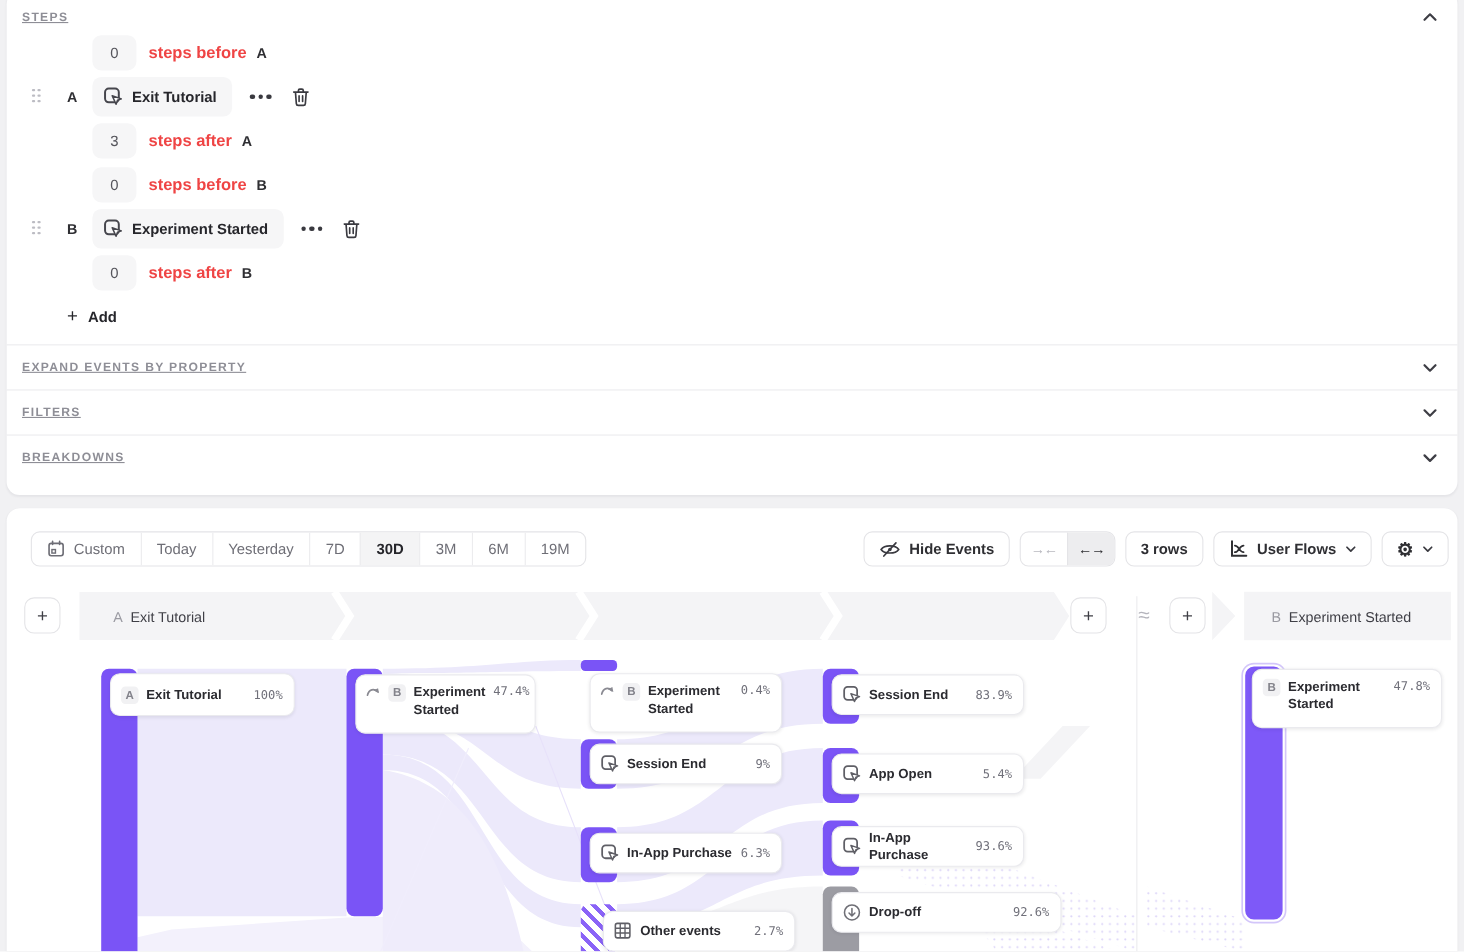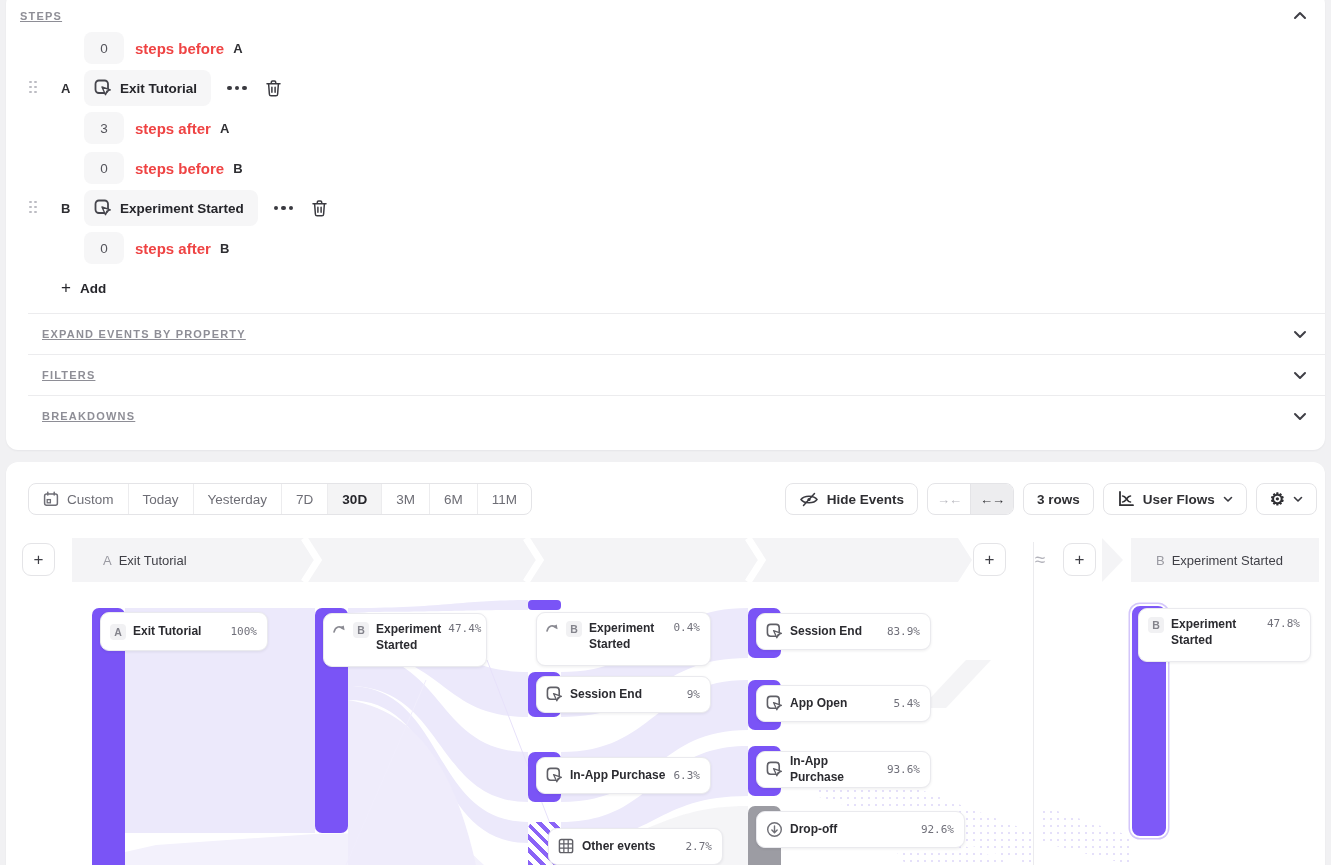--- a/index.html
+++ b/index.html
@@ -27,21 +27,21 @@
   .drag { display:grid; grid-template-columns:repeat(2,5px); grid-auto-rows:5px; }
   .drag i { width:2.5px; height:2.5px; border-radius:50%; background:#bcbcc3; }
   .menu-dots { margin-left:16px; display:flex; gap:3px; cursor:pointer; }
   .menu-dots i { width:4.5px; height:4.5px; border-radius:50%; background:#3a3a40; }
   .trash { margin-left:18px; cursor:pointer; display:flex; }
   .add-row { height:40px; display:flex; align-items:center; padding-left:55px; }
   .add-btn { display:flex; align-items:center; gap:9px; background:none; border:none; cursor:pointer;
              font-size:13.5px; font-weight:700; color:#26262b; font-family:inherit; }
   .add-plus { font-size:17px; font-weight:400; }
 
-  .collapse-sec { margin-top:5px;margin-left:22px; }
+  .collapse-sec { margin-top:5px; }
   .csec { height:41px; border-top:1px solid #ececee; display:flex; align-items:center;
           justify-content:space-between; padding:0 18px 0 14px; cursor:pointer; }
 
   
   .card-bottom { margin:12px 6px 0; height:403px; background:#fff; border-radius:12px 12px 0 0;
                  box-shadow:0 1px 2px rgba(20,20,40,.05); padding-top:21px; position:relative; overflow:hidden; }
 
   .toolbar { display:flex; justify-content:space-between; padding:0 8px 0 22px; height:32px; }
   .dategroup { display:flex; border:1px solid #e4e4e7; border-radius:8px; background:#fff; overflow:hidden; }
   .seg { display:flex; align-items:center; gap:8px; padding:0 14px; font-size:13.5px; color:#6e6e76;
@@ -257,21 +257,21 @@
       <span class="seg selected">
           <span>30D</span>
         </span>
       <span class="seg">
           <span>3M</span>
         </span>
       <span class="seg">
           <span>6M</span>
         </span>
       <span class="seg">
-          <span>11M</span>
+          <span>19M</span>
         </span>
     </div>
 
     <div class="tb-right">
       <button class="tbtn">
         <svg width="20" height="17" viewBox="0 0 20 17">
             <path d="M2 8.5 C5 4.2 15 4.2 18 8.5 C15 12.8 5 12.8 2 8.5 Z" stroke="#3a3a40" stroke-width="1.5" fill="none"></path>
             <circle cx="10" cy="8.5" r="1.6" fill="#3a3a40"></circle>
             <path d="M4.5 14.5 L15.5 2.5" stroke="#3a3a40" stroke-width="1.5" stroke-linecap="round"></path>
           </svg>

